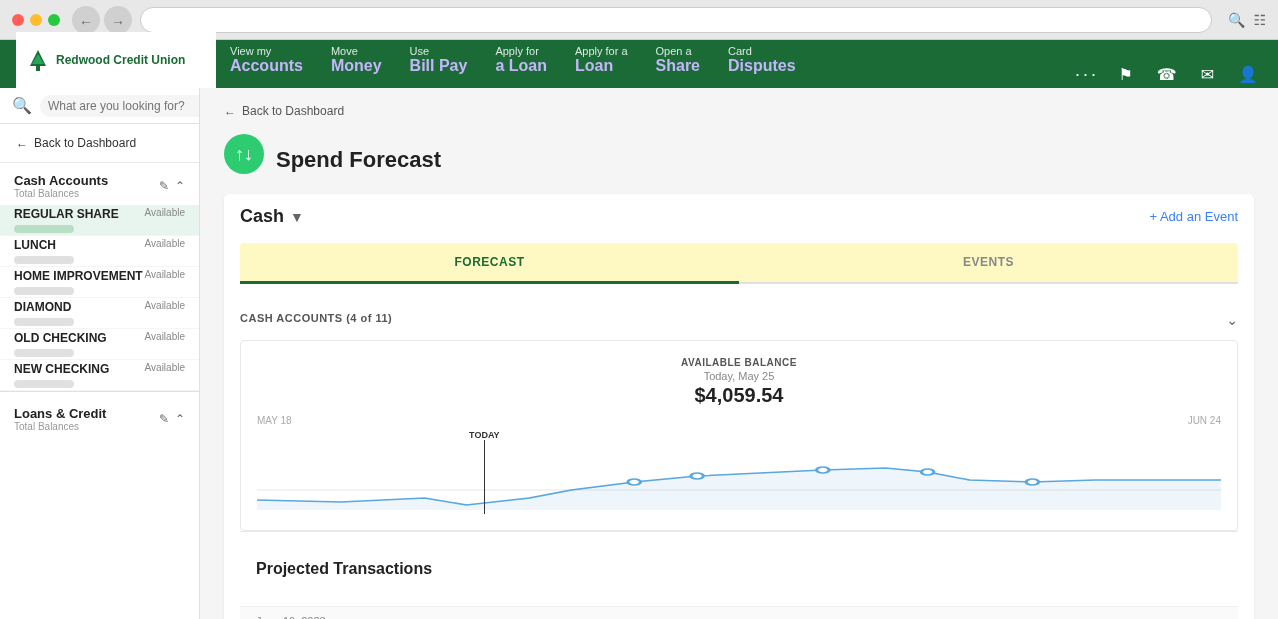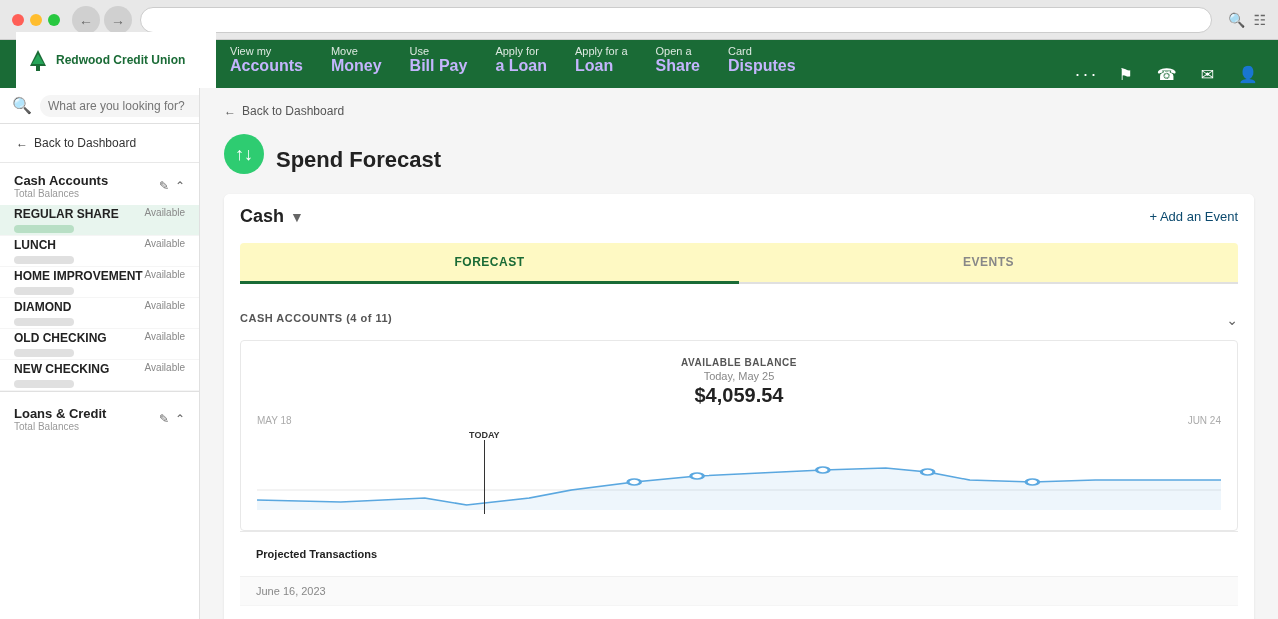--- a/index.html
+++ b/index.html
@@ -187,21 +187,21 @@
       font-weight: 600;
       color: #222;
       cursor: pointer;
     }
     .cash-dropdown .chevron { color: #666; font-size: 14px; }
     .add-event-btn {
       display: flex;
       align-items: flex-start;
       gap: 6px;
       font-size: 13px;
-      color: #0c4a6e;
+      color: #3b82f6;
       cursor: pointer;
       border: none;
       background: transparent;
       font-weight: 500;
     }
 
     
     .tabs-row {
       display: flex;
       border-bottom: 2px solid #e0e0e0;
@@ -274,22 +274,22 @@
       flex-direction: column;
       align-items: center;
     }
     .today-label { font-size: 9px; font-weight: 700; color: #333; white-space: nowrap; }
     .today-line { width: 1px; flex: 1; background: #333; }
     svg.chart-svg { width: 100%; height: 80px; }
 
     
     .projected-section { background: white; }
     .projected-header {
-      padding: 16px 16px;
-      font-size: 11px;
+      padding: 28px 16px;
+      font-size: 16px;
       font-weight: 600;
       color: #222;
       border-top: 1px solid #e8e8e8;
     }
     .date-group-label {
       padding: 8px 16px;
       font-size: 11px;
       color: #888;
       background: #fafafa;
       border-top: 1px solid #f0f0f0;

